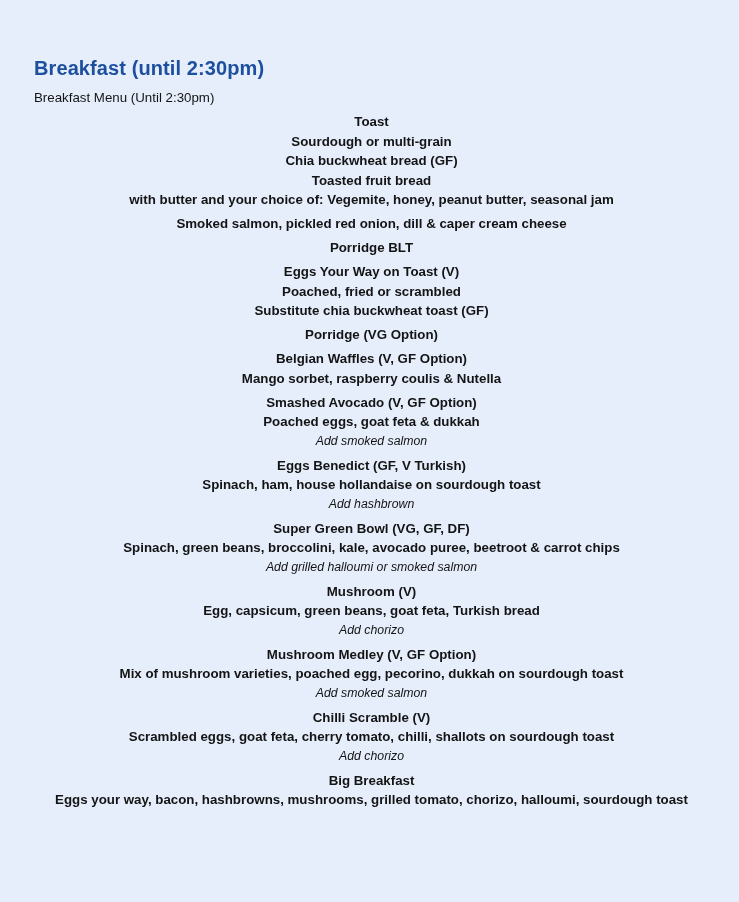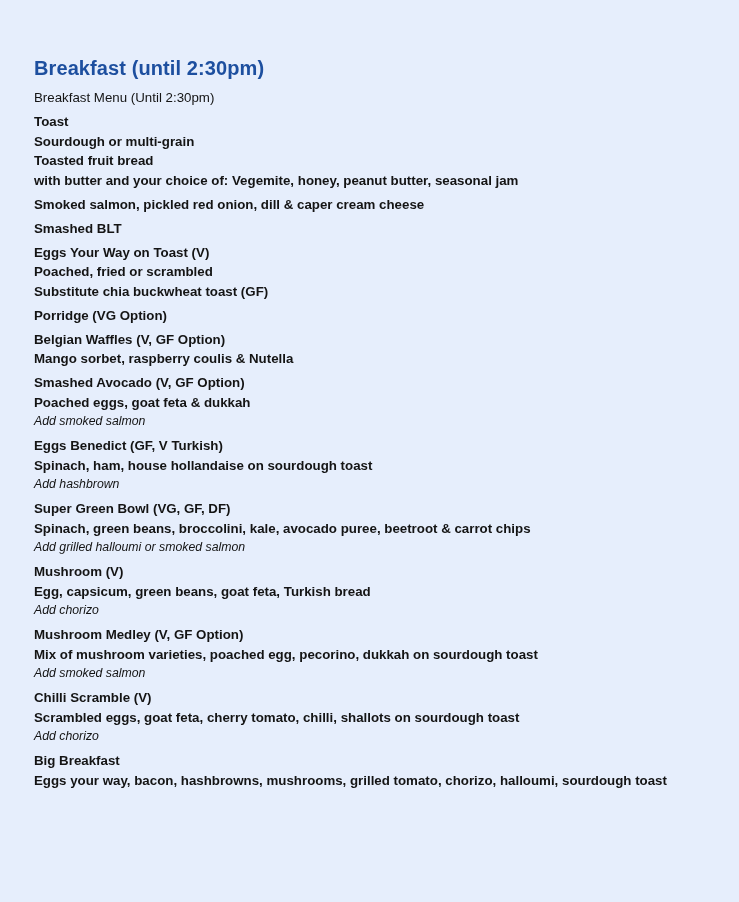--- a/index.html
+++ b/index.html
@@ -27,20 +27,21 @@
     letter-spacing: 0.1px;
   }
   .subtitle {
     margin: 0 0 4.5px 0;
     font-size: 13.3px;
     line-height: 19.5px;
     font-weight: normal;
   }
   .menu-item {
     margin: 0 0 4.5px 0;
+    text-align: center;
   }
   .item-name,
   .item-line {
     font-size: 13.3px;
     line-height: 19.5px;
     font-weight: bold;
   }
   .item-name.bold {
     font-weight: bold;
   }
@@ -53,30 +54,31 @@
 </head>
 <body style="--bg: #e6eefc; --title: #1d4f9f; --text: #141414;">
 
 <div class="content">
   <h1 class="page-title">Breakfast (until 2:30pm)</h1>
   <p class="subtitle">Breakfast Menu (Until 2:30pm)</p>
   <div id="menu-list">
   <div class="menu-item">
     <div class="item-name bold">Toast</div>
   <div class="item-line">Sourdough or multi-grain</div>
+        <div class="item-line">Chia buckwheat bread (GF)</div>
         <div class="item-line">Toasted fruit bread</div>
         <div class="item-line">with butter and your choice of: Vegemite, honey, peanut butter, seasonal jam</div>
       </div>
 
   <div class="menu-item">
   <div class="item-line">Smoked salmon, pickled red onion, dill &amp; caper cream cheese</div>
       </div>
 
   <div class="menu-item">
-    <div class="item-name">Smashed BLT</div>
+    <div class="item-name">Porridge BLT</div>
   </div>
 
   <div class="menu-item">
     <div class="item-name">Eggs Your Way on Toast (V)</div>
   <div class="item-line">Poached, fried or scrambled</div>
         <div class="item-line">Substitute chia buckwheat toast (GF)</div>
       </div>
 
   <div class="menu-item">
     <div class="item-name">Porridge (VG Option)</div>

